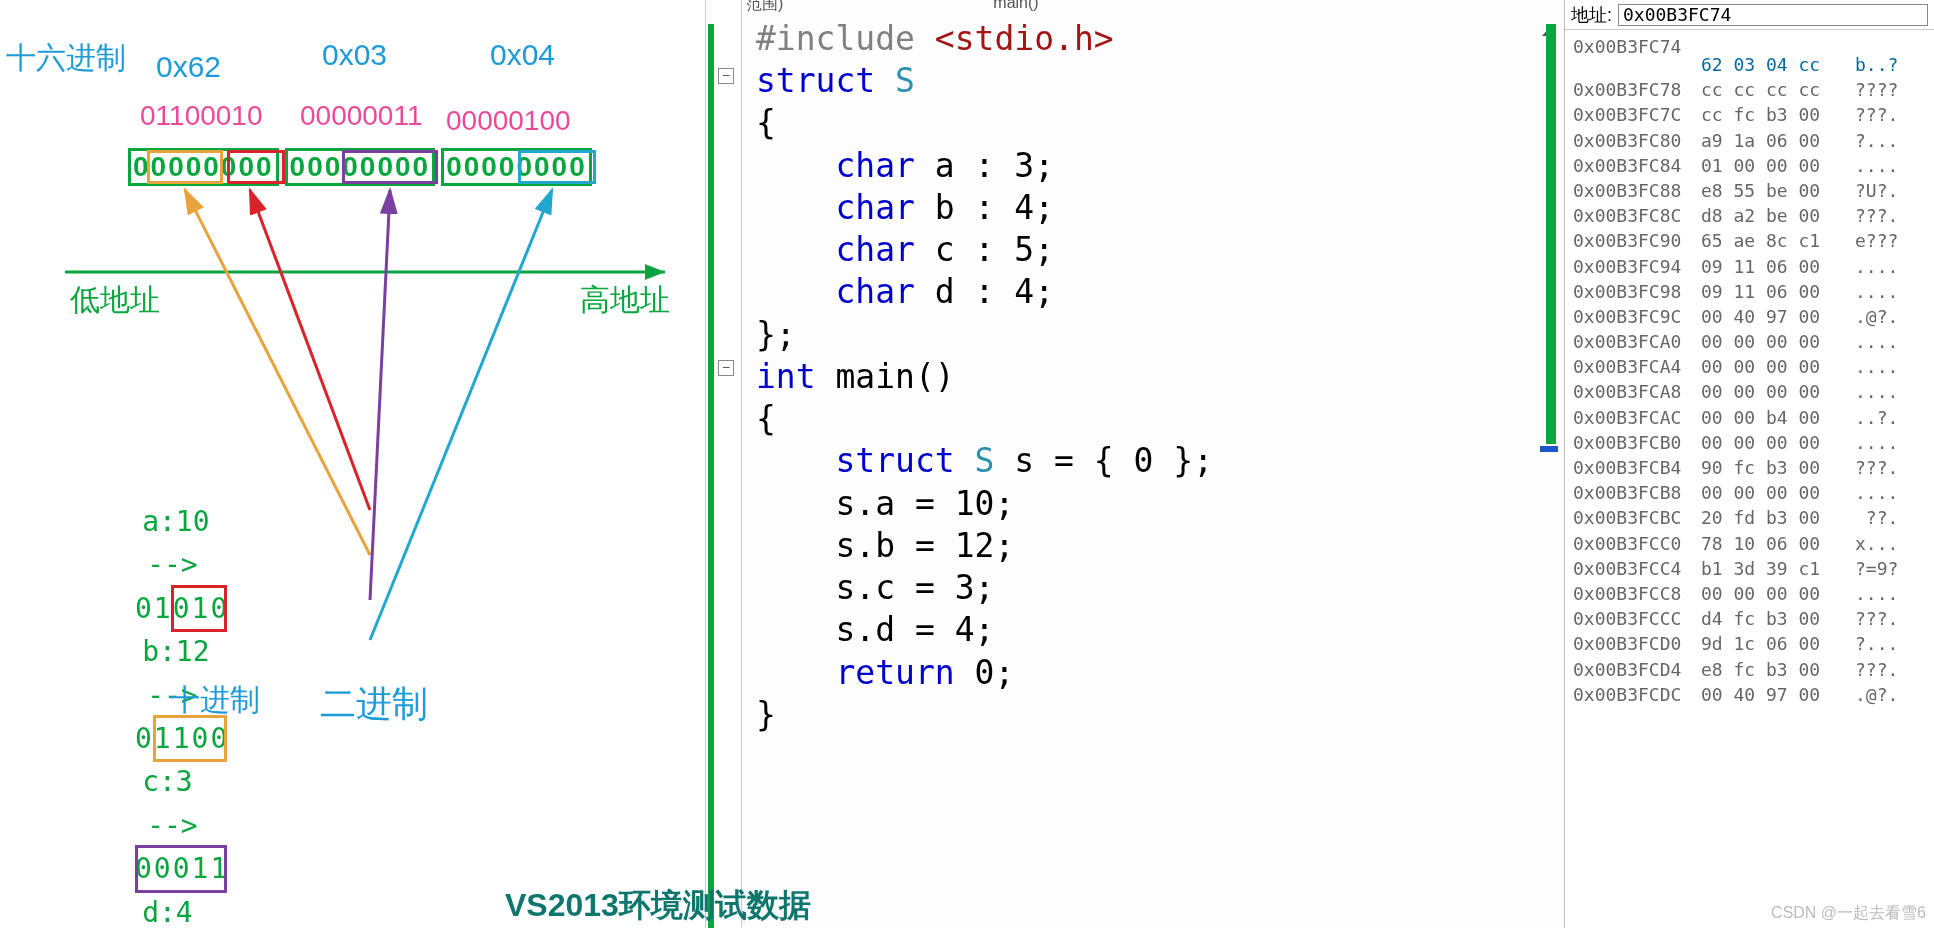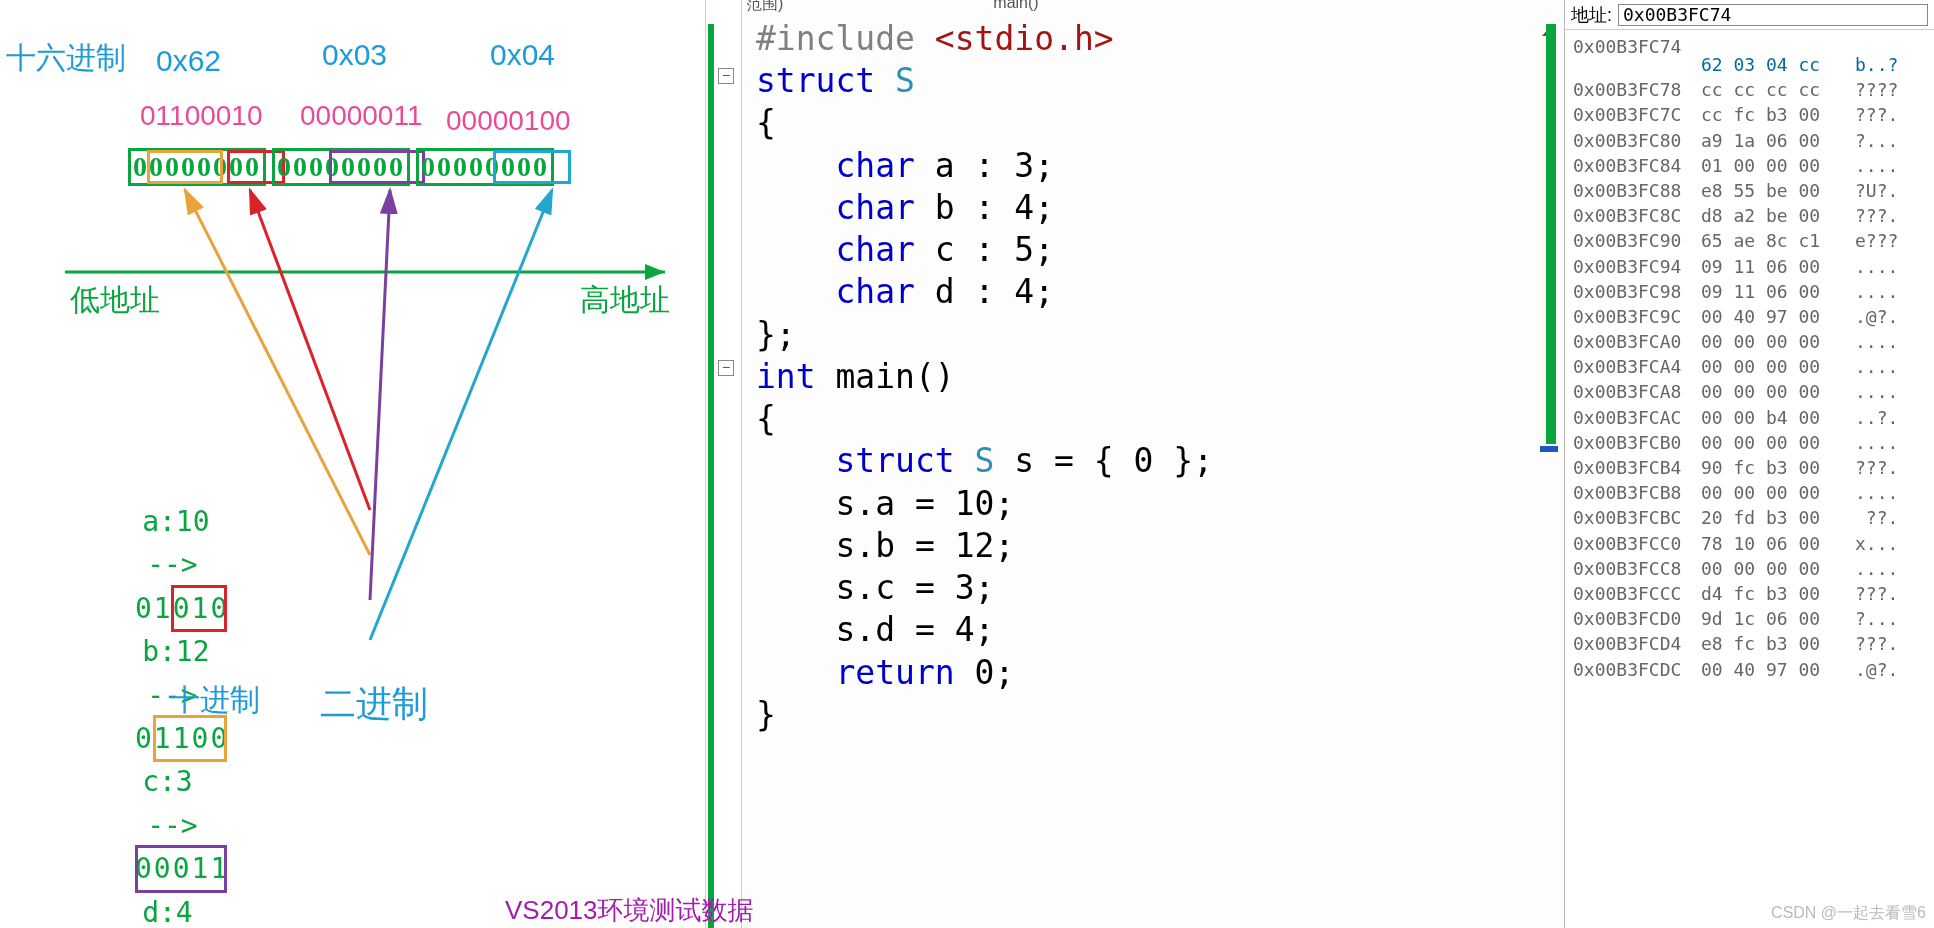--- a/index.html
+++ b/index.html
@@ -6,21 +6,21 @@
   body { font-family: "Microsoft YaHei", SimSun, sans-serif; background: #fff; width: 1934px; height: 928px; overflow: hidden; position: relative; }
   
   .main { display: flex; width: 100%; height: 100%; }
   
   
   .left { width: 705px; height: 100%; position: relative; padding-top: 30px; }
   .hex-label { color: #1d9bd8; font-size: 30px; position: absolute; }
   .bin-row .bin-label { color: #ec4899; font-size: 28px; position: absolute; }
   
   .byte-boxes { position: absolute; top: 148px; left: 128px; display: flex; gap: 6px; }
-  .byte-box { border: 3px solid #09a53e; font-family: Liberation Serif, serif; font-size: 28px; color: #09a53e; font-weight: bold; padding: 0 2px; letter-spacing: 2px; position: relative; }
+  .byte-box { border: 3px solid #09a53e; font-family: Liberation Sans, sans-serif; font-size: 28px; color: #09a53e; font-weight: bold; padding: 0 2px; letter-spacing: 2px; position: relative; }
   
   .inner-rect { position: absolute; border-width: 3px; border-style: solid; top: -1px; bottom: -1px; }
   .rect-orange { border-color: #e8a33d; }
   .rect-red { border-color: #d8232a; }
   .rect-purple { border-color: #7b3fa0; }
   .rect-cyan { border-color: #22a7d0; }
   
   .axis { position: absolute; top: 260px; left: 65px; width: 620px; }
   .axis svg { width: 100%; height: 30px; }
   .axis-low { position: absolute; left: 70px; top: 280px; color: #09a53e; font-size: 30px; }
@@ -29,21 +29,21 @@
   .assign-block { position: absolute; top: 500px; left: 135px; font-family: "SimSun", monospace; font-size: 28px; color: #09a53e; line-height: 1.55; }
   .assign-row { display: flex; align-items: center; position: relative; flex-direction: column; }
   .assign-name { width: 80px; }
   .assign-arrow { width: 70px; }
   .assign-bits { position: relative; letter-spacing: 2px; }
   .assign-bits .bbox { position: absolute; border: 3px solid; top: -2px; bottom: -2px; }
   
   .label-dec { position: absolute; top: 680px; left: 170px; color: #1d9bd8; font-size: 30px; }
   .label-bin2 { position: absolute; top: 680px; left: 320px; color: #1d9bd8; font-size: 36px; }
   
-  .footer { position: absolute; bottom: 0; left: 505px; color: #a21caf; font-size: 26px; }
+  .footer { position: absolute; bottom: 0; left: 505px; color: #0f766e; font-size: 32px; font-weight: bold; }
   
   
   .arrows { position: absolute; top: 0; left: 0; width: 705px; height: 928px; pointer-events: none; }
   
   
   .center { flex: 1; border-left: 1px solid #ccc; position: relative; background: #fdfdfd; display: flex; }
   .tab-bar { position: absolute; top: -6px; left: 0; right: 0; height: 10px; font-size: 16px; color: #555; display:flex; gap:40px; padding-left:40px;}
   .gutter { width: 28px; background: #fff; border-right: 1px solid #ccc; position: relative; padding-top: 24px; margin-left:8px;}
   .fold { width: 16px; height: 16px; border: 1px solid #888; background: #fff; color: #555; font-size: 14px; line-height: 13px; text-align: center; margin: 0 auto; margin-bottom: 6px; position: absolute; left: 4px; }
   .fold1 { top: 68px; } .fold2 { top: 360px; }
@@ -73,21 +73,21 @@
   
   .watermark { position: absolute; right: 8px; bottom: 4px; font-size: 16px; color: #bbb; }
 </style>
 </head>
 <body>
 
 <div class="main">
 
   <div class="left">
     <span class="hex-label" style="left:6px;top:38px">十六进制</span>
-    <span class="hex-label" style="left:156px;top:44px">0x62</span>
+    <span class="hex-label" style="left:156px;top:50px">0x62</span>
     <span class="hex-label" style="left:322px;top:38px">0x03</span>
     <span class="hex-label" style="left:490px;top:38px">0x04</span>
 
     <div class="bin-row">
       <span class="bin-label" style="left:140px;top:100px">01100010</span>
       <span class="bin-label" style="left:300px;top:100px">00000011</span>
       <span class="bin-label" style="left:446px;top:105px">00000100</span>
     </div>
 
     <div class="byte-boxes">
@@ -223,20 +223,21 @@
         <div class="mem-row"><span class="mem-addr">0x00B3FC9C</span><span class="mem-bytes">00 40 97 00</span><span class="mem-ascii">.@?.</span></div>
         <div class="mem-row"><span class="mem-addr">0x00B3FCA0</span><span class="mem-bytes">00 00 00 00</span><span class="mem-ascii">....</span></div>
         <div class="mem-row"><span class="mem-addr">0x00B3FCA4</span><span class="mem-bytes">00 00 00 00</span><span class="mem-ascii">....</span></div>
         <div class="mem-row"><span class="mem-addr">0x00B3FCA8</span><span class="mem-bytes">00 00 00 00</span><span class="mem-ascii">....</span></div>
         <div class="mem-row"><span class="mem-addr">0x00B3FCAC</span><span class="mem-bytes">00 00 b4 00</span><span class="mem-ascii">..?.</span></div>
         <div class="mem-row"><span class="mem-addr">0x00B3FCB0</span><span class="mem-bytes">00 00 00 00</span><span class="mem-ascii">....</span></div>
         <div class="mem-row"><span class="mem-addr">0x00B3FCB4</span><span class="mem-bytes">90 fc b3 00</span><span class="mem-ascii">???.</span></div>
         <div class="mem-row"><span class="mem-addr">0x00B3FCB8</span><span class="mem-bytes">00 00 00 00</span><span class="mem-ascii">....</span></div>
         <div class="mem-row"><span class="mem-addr">0x00B3FCBC</span><span class="mem-bytes">20 fd b3 00</span><span class="mem-ascii"> ??.</span></div>
         <div class="mem-row"><span class="mem-addr">0x00B3FCC0</span><span class="mem-bytes">78 10 06 00</span><span class="mem-ascii">x...</span></div>
+        <div class="mem-row"><span class="mem-addr">0x00B3FCC4</span><span class="mem-bytes">b1 3d 39 c1</span><span class="mem-ascii">?=9?</span></div>
         <div class="mem-row"><span class="mem-addr">0x00B3FCC8</span><span class="mem-bytes">00 00 00 00</span><span class="mem-ascii">....</span></div>
         <div class="mem-row"><span class="mem-addr">0x00B3FCCC</span><span class="mem-bytes">d4 fc b3 00</span><span class="mem-ascii">???.</span></div>
         <div class="mem-row"><span class="mem-addr">0x00B3FCD0</span><span class="mem-bytes">9d 1c 06 00</span><span class="mem-ascii">?...</span></div>
         <div class="mem-row"><span class="mem-addr">0x00B3FCD4</span><span class="mem-bytes">e8 fc b3 00</span><span class="mem-ascii">???.</span></div>
         <div class="mem-row"><span class="mem-addr">0x00B3FCDC</span><span class="mem-bytes">00 40 97 00</span><span class="mem-ascii">.@?.</span></div>
       </div>
   </div>
 
 </div>
 

